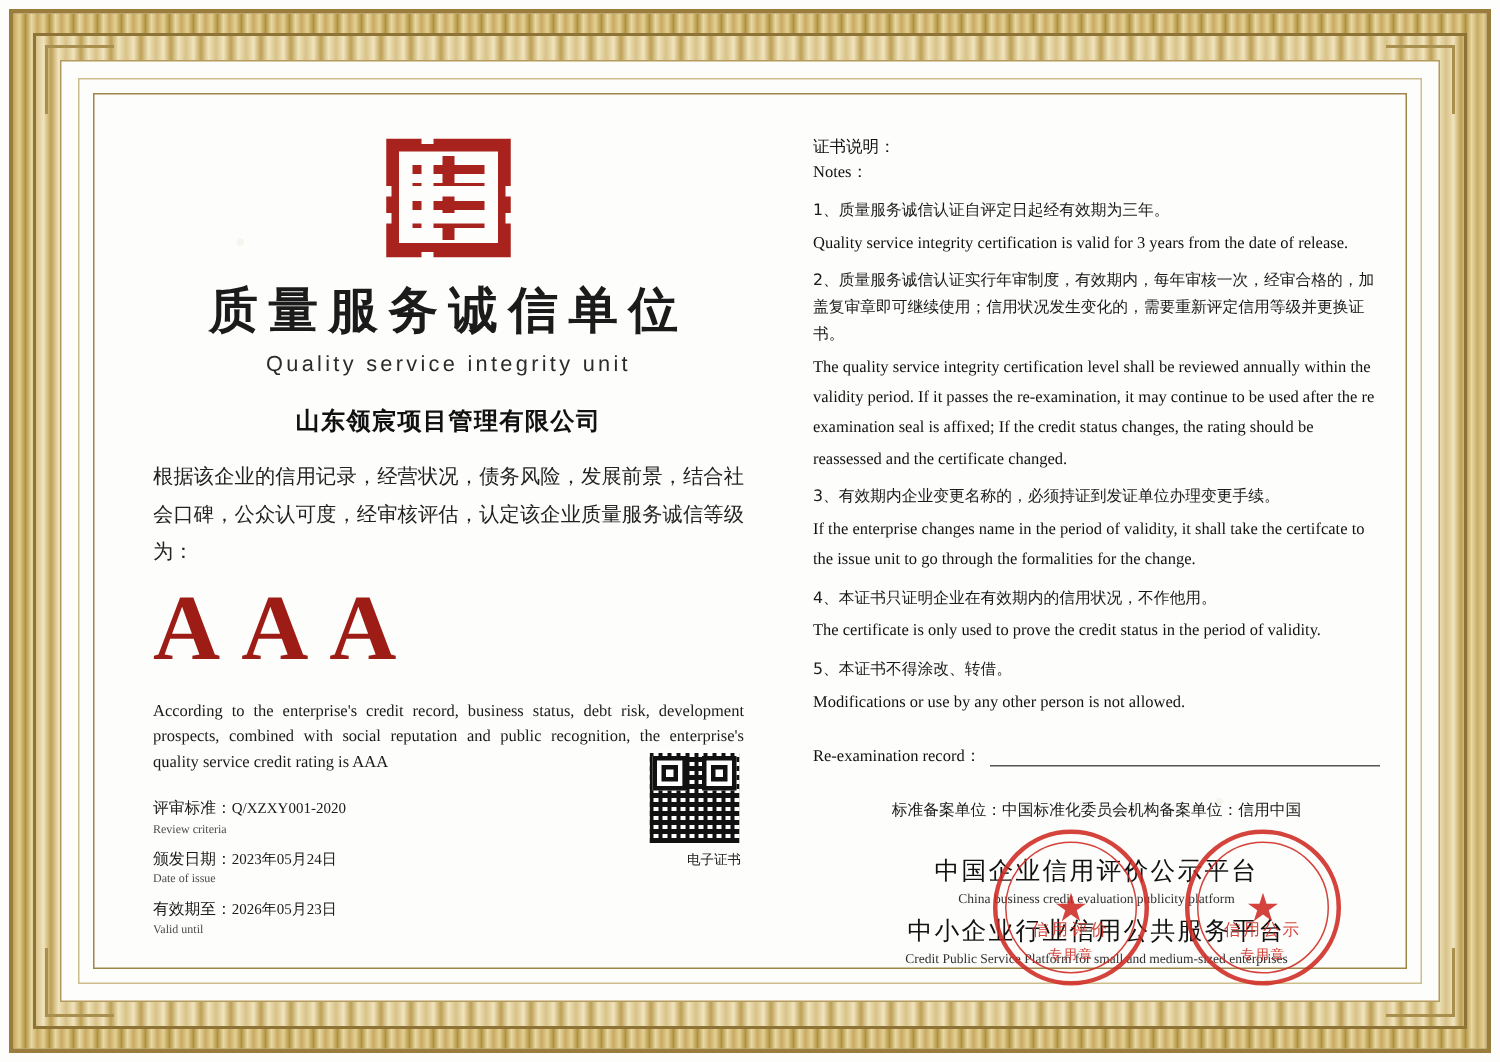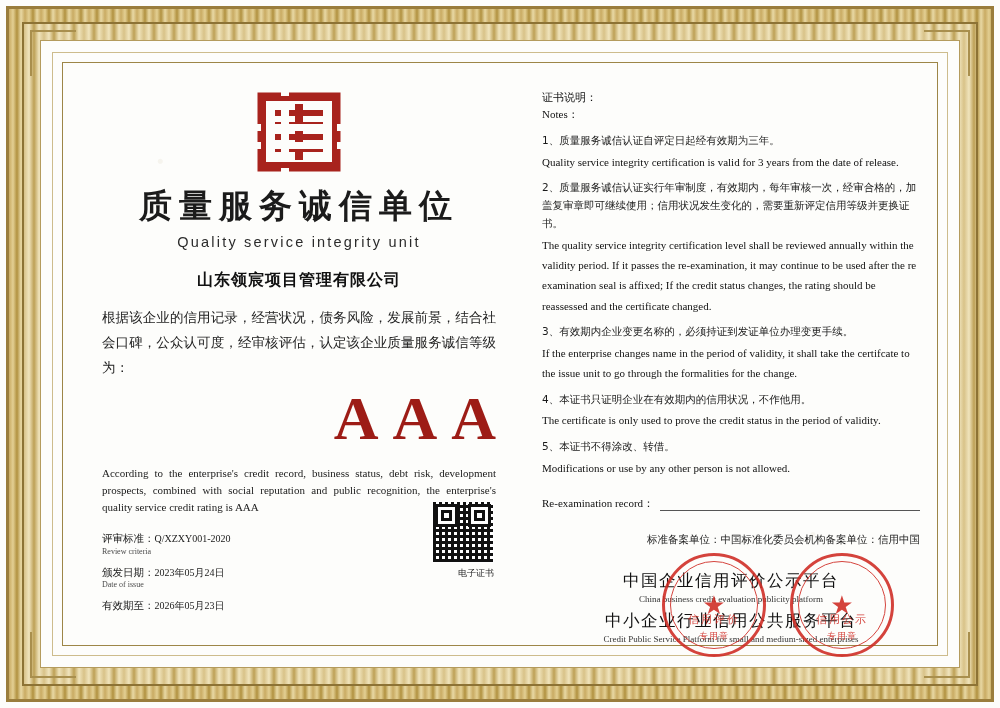--- a/index.html
+++ b/index.html
@@ -117,21 +117,21 @@
   .body-cn {
     margin-top: 14px;
     font-family: "DejaVu Sans", sans-serif;
     font-size: 13.5px;
     line-height: 1.85;
     color: #222;
     text-align: justify;
     padding: 0 14px;
   }
   .grade {
-    text-align: right;
+    text-align: left;
     font-family: "Liberation Serif", serif;
     font-size: 62px;
     font-weight: bold;
     letter-spacing: 14px;
     color: #9d1c16;
     margin-top: 6px;
     line-height: 1.05;
     text-indent: 14px;
   }
   .body-en {
@@ -238,21 +238,21 @@
     font-family: "Liberation Serif", serif;
     font-size: 11px; color: #111;
     margin-top: 6px;
     display: flex; align-items: flex-end; gap: 6px;
   }
   .reexam-en .line { flex: 1; border-bottom: 1px solid #555; height: 11px; }
 
   .filing {
     margin-top: 22px;
     display: flex;
-    justify-content: flex-end;
+    justify-content: center;
     font-family: "DejaVu Sans", sans-serif;
     font-size: 10.5px;
     color: #1a1a1a;
   }
 
   .platform {
     margin-top: 22px;
     text-align: center;
     position: relative;
   }
@@ -363,20 +363,21 @@
         <div class="meta-row">
           <span class="cn">评审标准：</span><span class="val">Q/XZXY001-2020</span>
           <span class="en">Review criteria</span>
         </div>
         <div class="meta-row">
           <span class="cn">颁发日期：</span><span class="val">2023年05月24日</span>
           <span class="en">Date of issue</span>
         </div>
         <div class="meta-row">
           <span class="cn">有效期至：</span><span class="val">2026年05月23日</span>
+          <span class="en">Valid until</span>
         </div>
       </div>
 
       <div class="qr-box">
         <div class="qr"></div>
         <div class="qr-label">电子证书</div>
       </div>
     </div>
 
     <div class="col-right">

